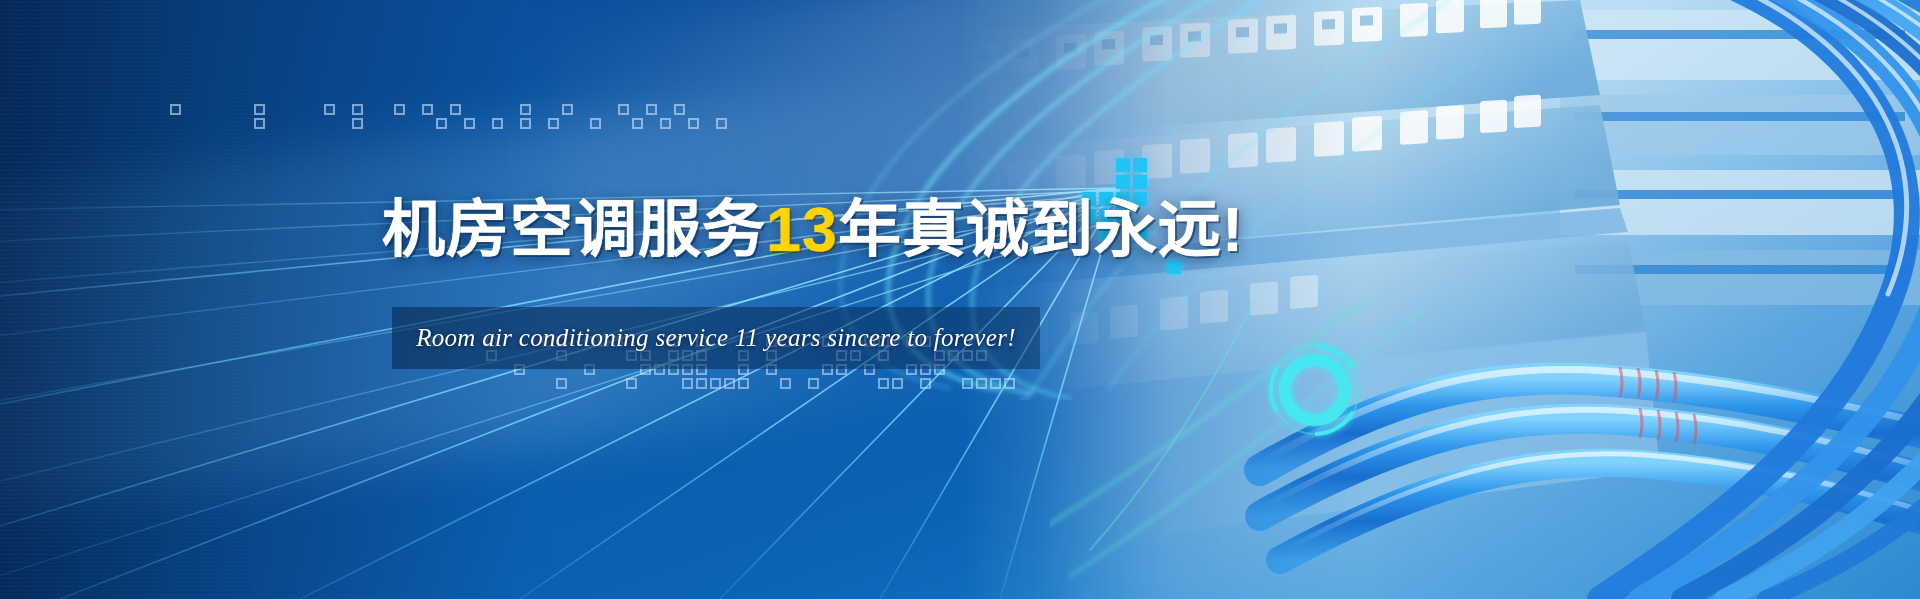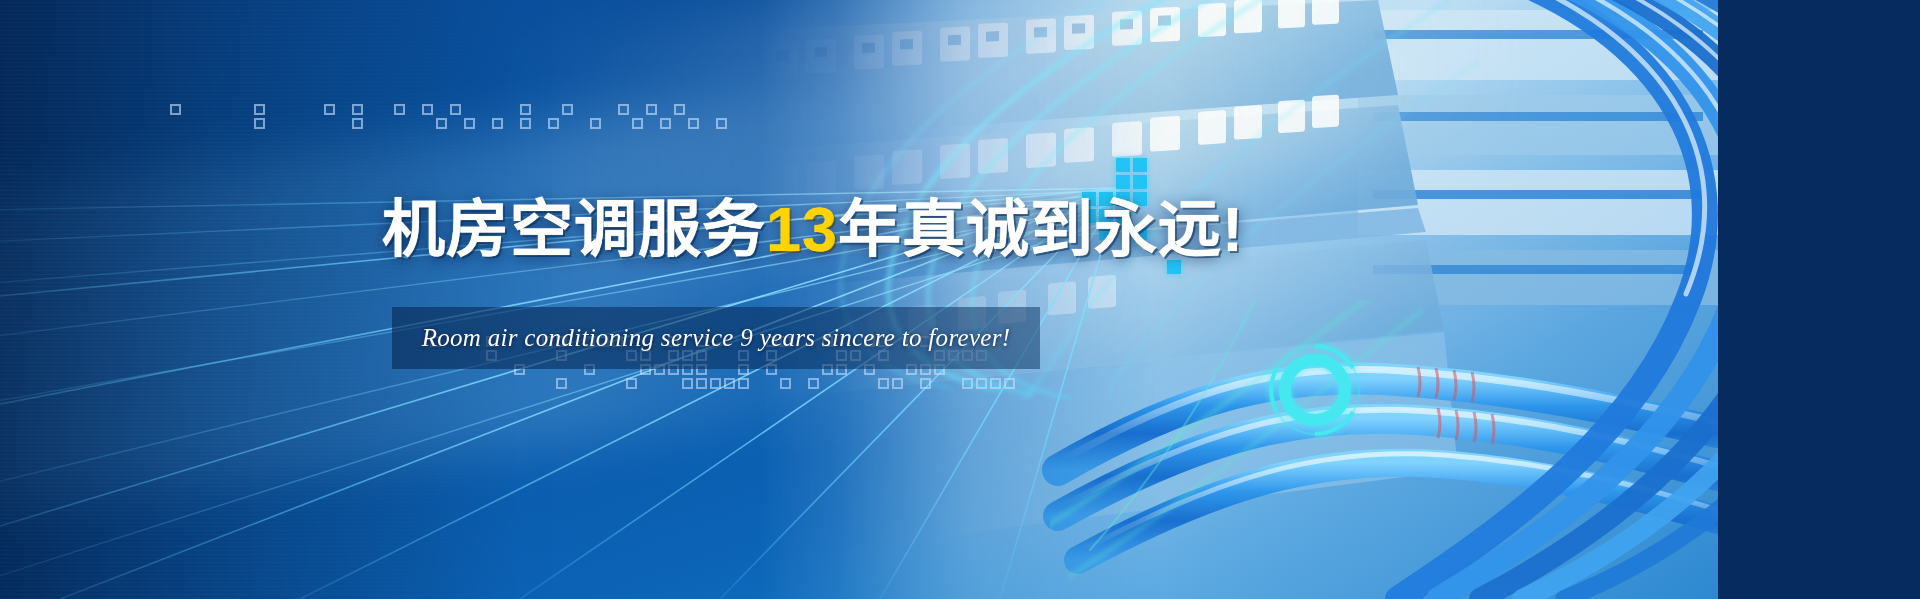--- a/index.html
+++ b/index.html
@@ -1,21 +1,21 @@
 <!DOCTYPE html>
 <html lang="zh-CN"><head>
 <meta charset="utf-8">
 <title>Banner</title>
 <style>
   html,body{margin:0;padding:0;background:#062b5e;}
   *{box-sizing:border-box;}
 
   .banner{
     position:relative;
-    width:1718px;
+    width:1920px;
     height:599px;
     overflow:hidden;
     font-family:"Liberation Sans","DejaVu Sans",sans-serif;
     background:
       radial-gradient(ellipse 900px 420px at 78% 26%, rgba(120,190,255,.40) 0%, rgba(120,190,255,0) 62%),
       radial-gradient(ellipse 1200px 520px at 26% 58%, rgba(10,95,175,.70) 0%, rgba(10,95,175,0) 70%),
       linear-gradient(160deg,#0b4f9e 0%,#0a4f9c 22%,#0b56a8 45%,#0d64b8 66%,#1277c6 82%,#1a86d0 100%);
   }
 
   
@@ -511,15 +511,15 @@
       <div class="px" style="left: 17px; top: 68px; width: 14px; height: 14px;"></div>
       <div class="px" style="left: 51px; top: 68px; width: 14px; height: 14px;"></div>
       <div class="px" style="left: 85px; top: 102px; width: 14px; height: 14px;"></div>
     </div>
 
   <div class="headline">
     <span>机房空调服务</span><span class="hl-num">13</span><span>年真诚到永远!</span>
   </div>
 
   <div class="sub-band"></div>
-  <div class="subtitle">Room air conditioning service 9 years sincere to forever!</div>
+  <div class="subtitle">Room air conditioning service 11 years sincere to forever!</div>
 
 </div>
 
 </body></html>

